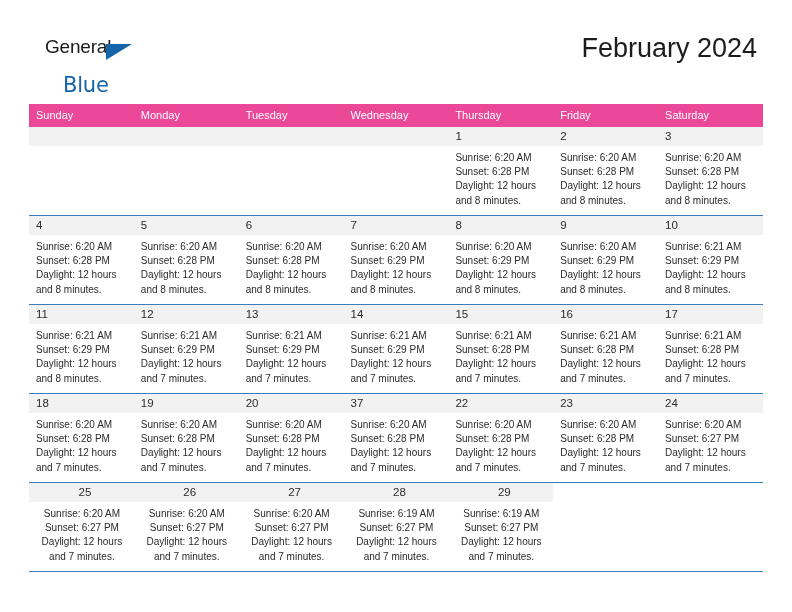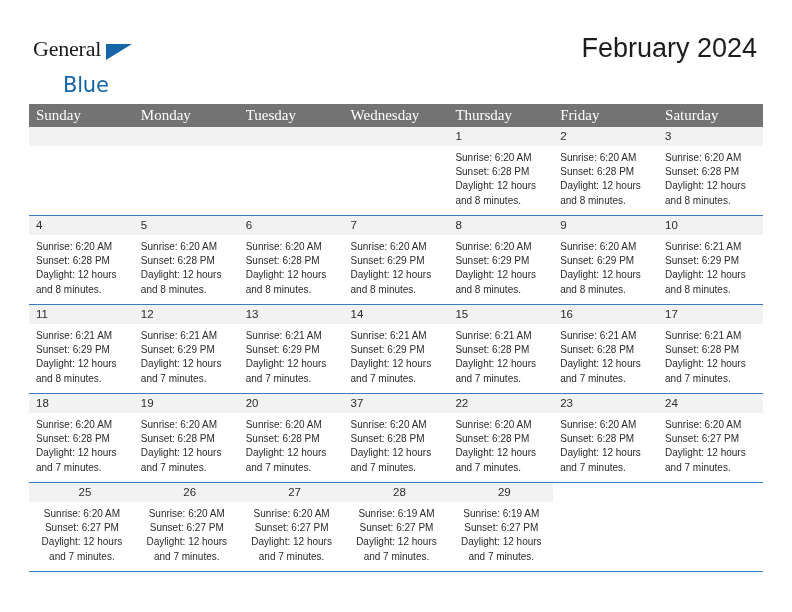--- a/index.html
+++ b/index.html
@@ -31,26 +31,26 @@
   }
   .logo {
     position: absolute;
     left: 33px;
     top: 36px;
     width: 200px;
     height: 50px;
   }
   .logo-general {
     position: absolute;
-    left: 0;
+    left: 12px;
     top: 0;
-    font-size: 22px;
+    font-size: 19px;
     letter-spacing: -0.2px;
     color: #1a1a1a;
-    font-family: Liberation Serif, serif;
+    font-family: Liberation Sans, sans-serif;
   }
   .logo-blue {
     position: absolute;
     left: 30px;
     top: 21px;
     font-size: 21px;
     letter-spacing: -0.2px;
     color: #1565a8;
     font-family: "DejaVu Sans", sans-serif;
     margin-top: 16px;
@@ -90,29 +90,28 @@
   
   .calendar {
     position: absolute;
     left: 29px;
     top: 104px;
     width: 734px;
     border-collapse: collapse;
     table-layout: fixed;
   }
   .calendar th {
-    background: #737373;
+    background: #ec4899;
     color: #ffffff;
-    font-size: 15px;
+    font-size: 11px;
     font-weight: normal;
     text-align: left;
     padding: 5px 0 5px 7px;
     height: 12px;
     line-height: 13px;
-    font-family: Liberation Serif, serif;
   }
   .calendar td {
     vertical-align: top;
     padding: 0;
     width: 104.857px;
     height: 88px;
     border-bottom: 1px solid #3a7dbf;
   }
   tr.week-row:last-child td {
     border-bottom: 1px solid #3a7dbf;

